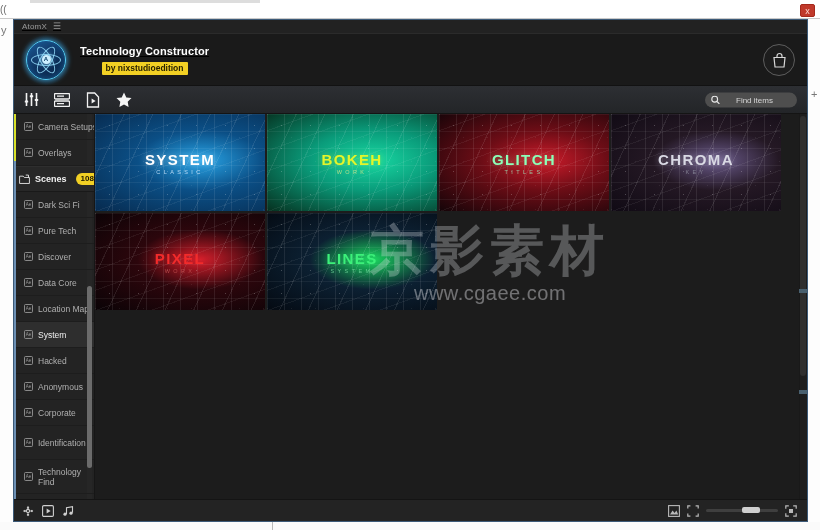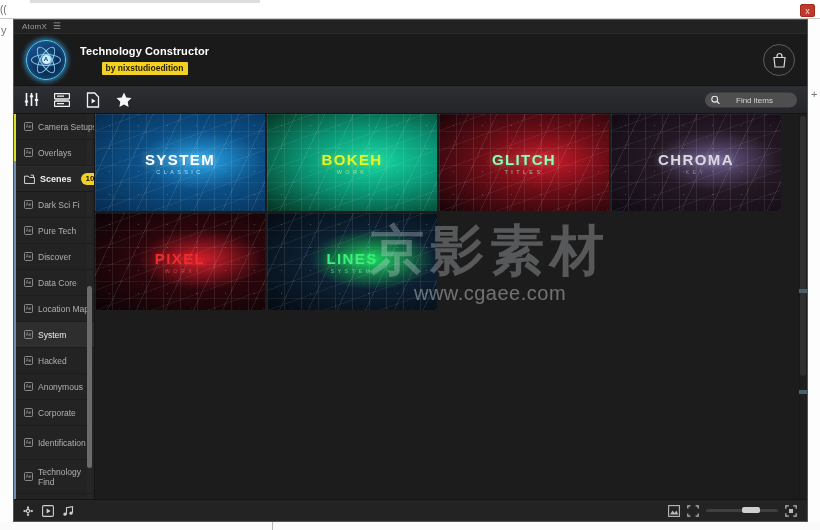--- a/index.html
+++ b/index.html
@@ -46,20 +46,21 @@
     background: #b9b9b9;
   }
 
   
   #app {
     position: absolute; left: 13px; top: 19px; width: 795px; height: 503px;
     background: #1c1c1c;
     border: 1px solid #3c5a78;
     display: flex; flex-direction: column;
     overflow: hidden;
+    text-decoration: underline;
   }
 
   
   .titlebar {
     height: 14px; flex: 0 0 14px; background: #222222;
     display: flex; align-items: center; gap: 6px; padding-left: 8px;
     border-bottom: 1px solid #2b2b2b;
   }
   .titlebar .tname { color: #9a9a9a; font-size: 8px; letter-spacing: .2px; }
   .titlebar .thamb { color: #9a9a9a; font-size: 9px; line-height: 9px; }
@@ -143,21 +144,21 @@
   .side-scroll { position: absolute; left: 2px; right: 0; top: 0; bottom: 0; }
   .side-item {
     height: 26px; display: flex; align-items: center; gap: 5px;
     padding-left: 8px; border-bottom: 1px solid #1d1d1d;
     color: #b0b0b0; font-size: 8.5px; white-space: nowrap;
   }
   .side-item.tall { height: 34px; align-items: center; }
   .side-item .lbl { line-height: 10px; }
   .side-item.group {
     background: #272727; color: #f0f0f0; font-weight: bold; font-size: 9px;
-    border-bottom: 1px solid #191919; border-top: 1px solid #2e2e2e;
+    border-bottom: 1px solid #191919; border-top: 1px solid #2e2e2e; justify-content: center;
   }
   .side-item.active { background: #2e2e2e; color: #efefef; }
   .badge {
     background: #f2d024; color: #1d1800; font-size: 8px; font-weight: bold;
     border-radius: 8px; padding: 1px 5px 2px 5px; margin-left: 4px;
   }
   .sb-track {
     position: absolute; right: 2px; top: 172px; width: 5px; height: 182px;
     background: #2b2b2b; border-radius: 3px;
   }

